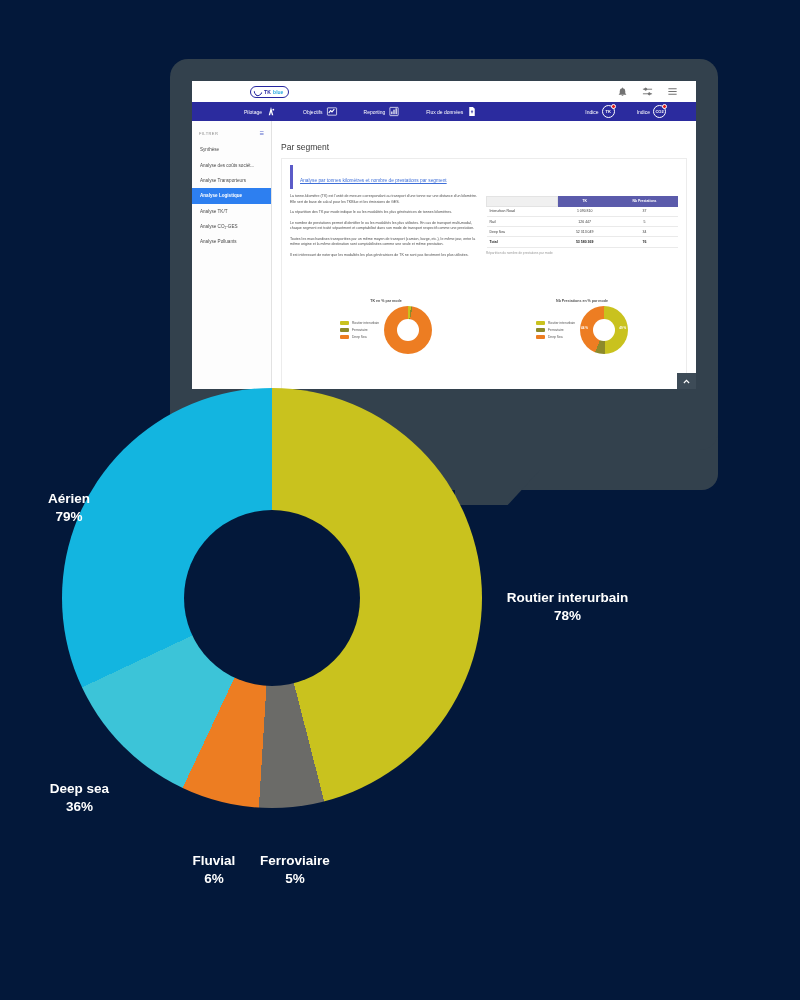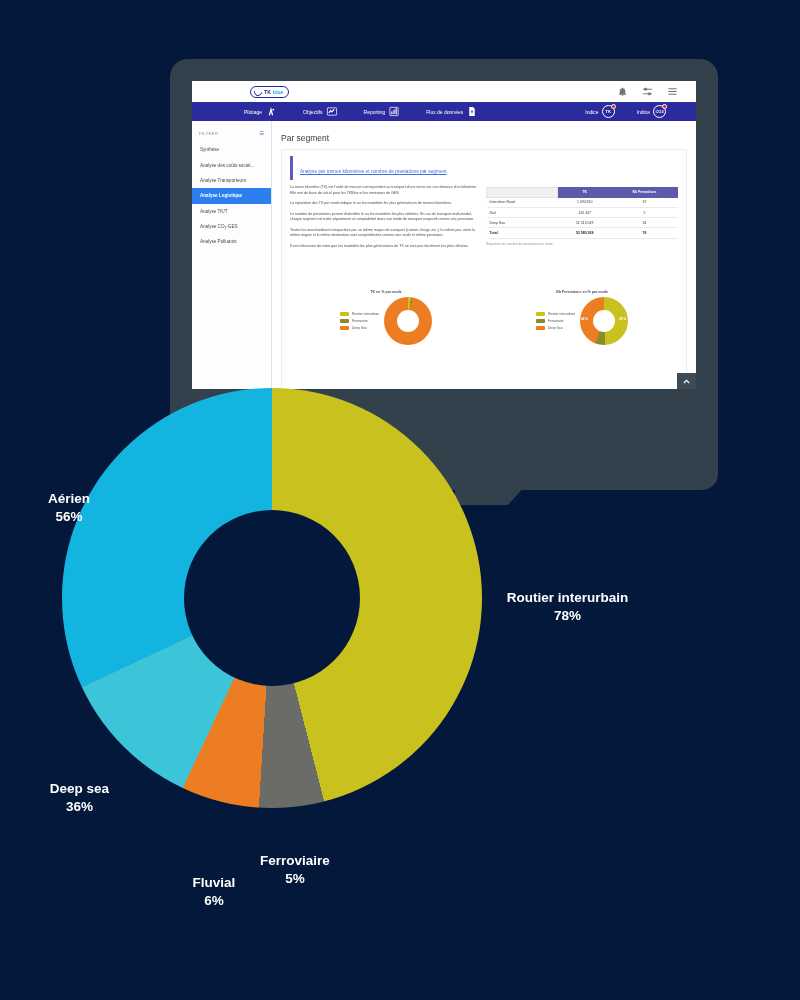--- a/index.html
+++ b/index.html
@@ -78,21 +78,21 @@
   .sidebar{ width:80px; background:#fdfdfd; border-right:1px solid #e2e2e2; padding-top:9px;}
   .side-head{ display:flex; justify-content:space-between; align-items:center; padding:0 7px 6px 7px;}
   .side-head .sh-l{ font-size:4px; color:#8b8b8b; letter-spacing:.4px;}
   .side-head .sh-r{ font-size:5px; color:#5566cc; }
   .sideitem{
     font-size:4.6px; color:#4a4a4a; padding:5.2px 8px; white-space:nowrap;
     overflow:hidden; text-overflow:ellipsis;
   }
   .sideitem.active{ background:#2d7ff0; color:#fff; font-weight:bold;}
 
-  .content{ flex:1; padding:12px 9px 0 9px; overflow:hidden;}
+  .content{ flex:1; padding:21px 9px 0 9px; overflow:hidden;}
   .pagetitle{ font-size:8.5px; color:#3a3a3a; margin-bottom:6px; font-weight:normal;}
   .card{
     border:1px solid #ececec; background:#fff; padding:6px 8px 4px 8px; height:245px;
     display:flex; flex-direction:column;
   }
   .banner{
     border-left:3px solid #5b5bc8; padding:3px 0 3px 7px; margin-bottom:5px;
   }
   .banner a{ font-size:4.8px; color:#3f6fd8; text-decoration:underline;}
   .twocol{ display:flex; gap:8px; flex:1;}
@@ -144,21 +144,21 @@
     content:""; position:absolute; left:50%;top:50%; transform:translate(-50%,-50%);
     width:176px;height:176px;border-radius:50%; background:#03183a;
   }
   .dlabel{ position:absolute; color:#ffffff; font-weight:bold; text-align:center; line-height:1.3; z-index:7;}
   .dlabel .nm{ font-size:13.5px; display:block;margin-top:40px;}
   .dlabel .pc{ font-size:13.5px; display:block;}
 
   #lbl-aerien{ left:14px; top:450px; width:110px;}
   #lbl-routier{ left:480px; top:549px; width:175px;}
   #lbl-deepsea{ left:22px; top:740px; width:115px;}
-  #lbl-fluvial{ left:165px; top:834px; width:98px;}
+  #lbl-fluvial{ left:165px; top:812px; width:98px;}
   #lbl-ferro{ left:240px; top:812px; width:110px;}
 </style>
 </head>
 <body>
 
 <div id="laptop-base"></div>
 <div id="laptop-notch"></div>
 
 <div id="laptop">
   <div id="screen">
@@ -395,21 +395,21 @@
 
   </div>
 </div>
 
 <div id="bigdonut-wrap">
   <div id="bigdonut" style="background: conic-gradient(rgb(201, 194, 30) 0deg, rgb(201, 194, 30) 165.6deg, rgb(107, 107, 104) 165.6deg, rgb(107, 107, 104) 183.6deg, rgb(237, 125, 34) 183.6deg, rgb(237, 125, 34) 205.2deg, rgb(60, 196, 216) 205.2deg, rgb(60, 196, 216) 244.8deg, rgb(19, 181, 224) 244.8deg, rgb(19, 181, 224) 360deg);"></div>
 </div>
 
 <div class="dlabel" id="lbl-aerien">
   <span class="nm">Aérien</span>
-  <span class="pc">56%</span>
+  <span class="pc">79%</span>
 </div>
 <div class="dlabel" id="lbl-routier">
   <span class="nm">Routier interurbain</span>
   <span class="pc">78%</span>
 </div>
 <div class="dlabel" id="lbl-deepsea">
   <span class="nm">Deep sea</span>
   <span class="pc">36%</span>
 </div>
 <div class="dlabel" id="lbl-fluvial">

